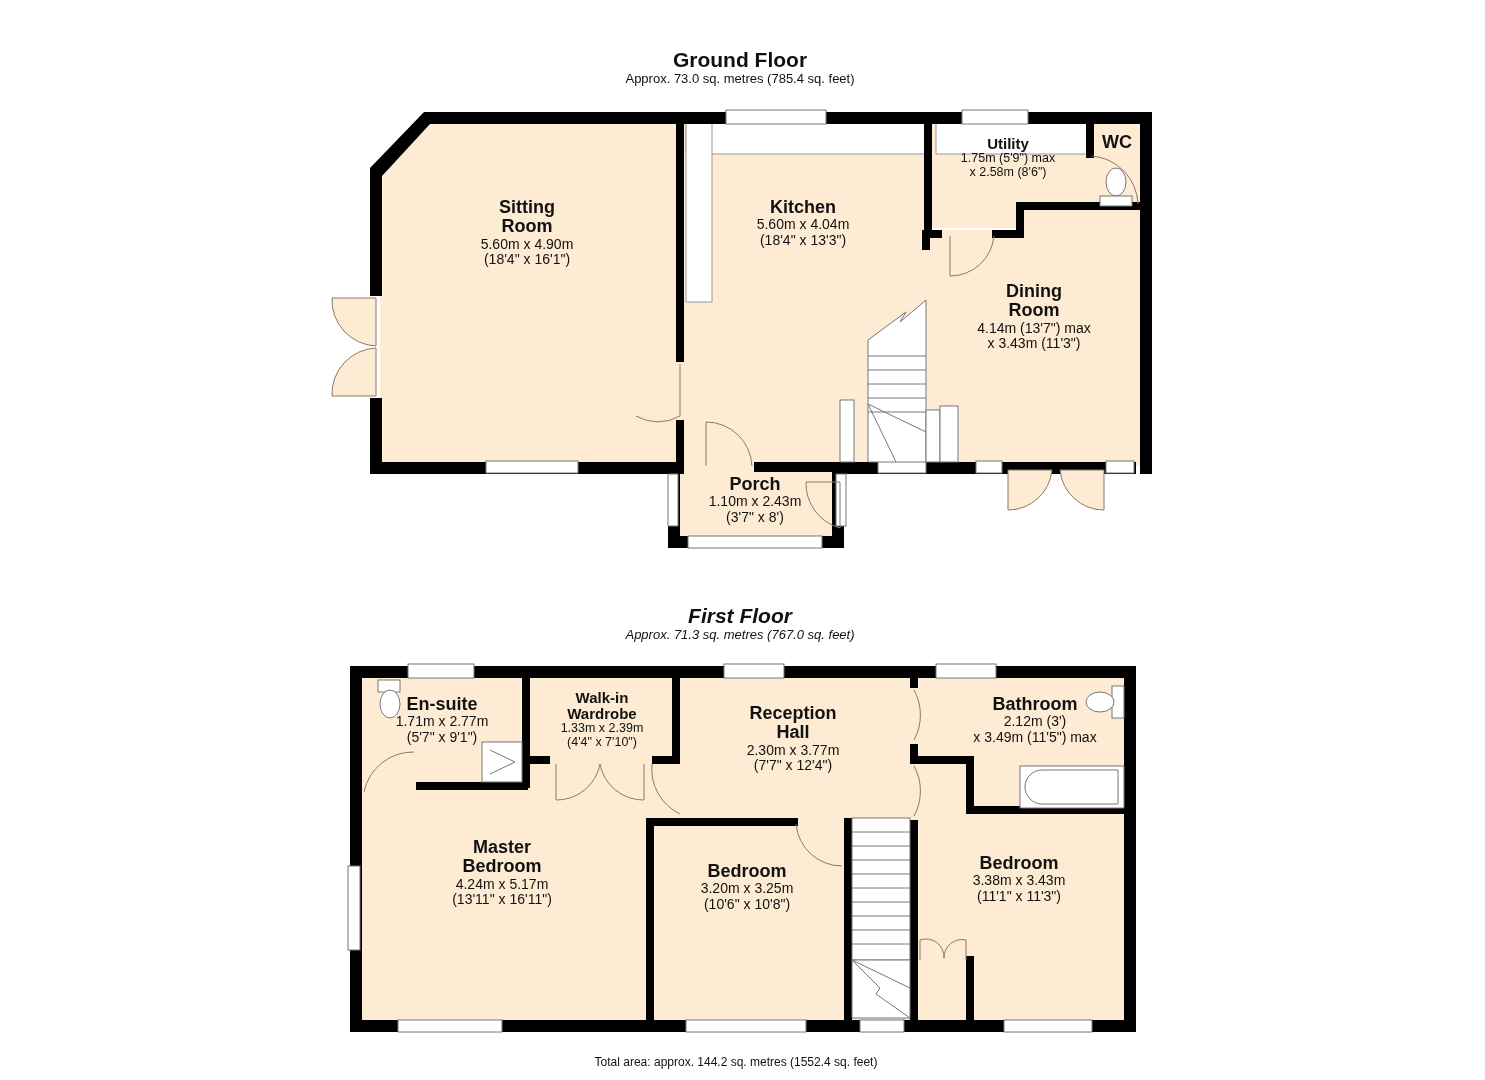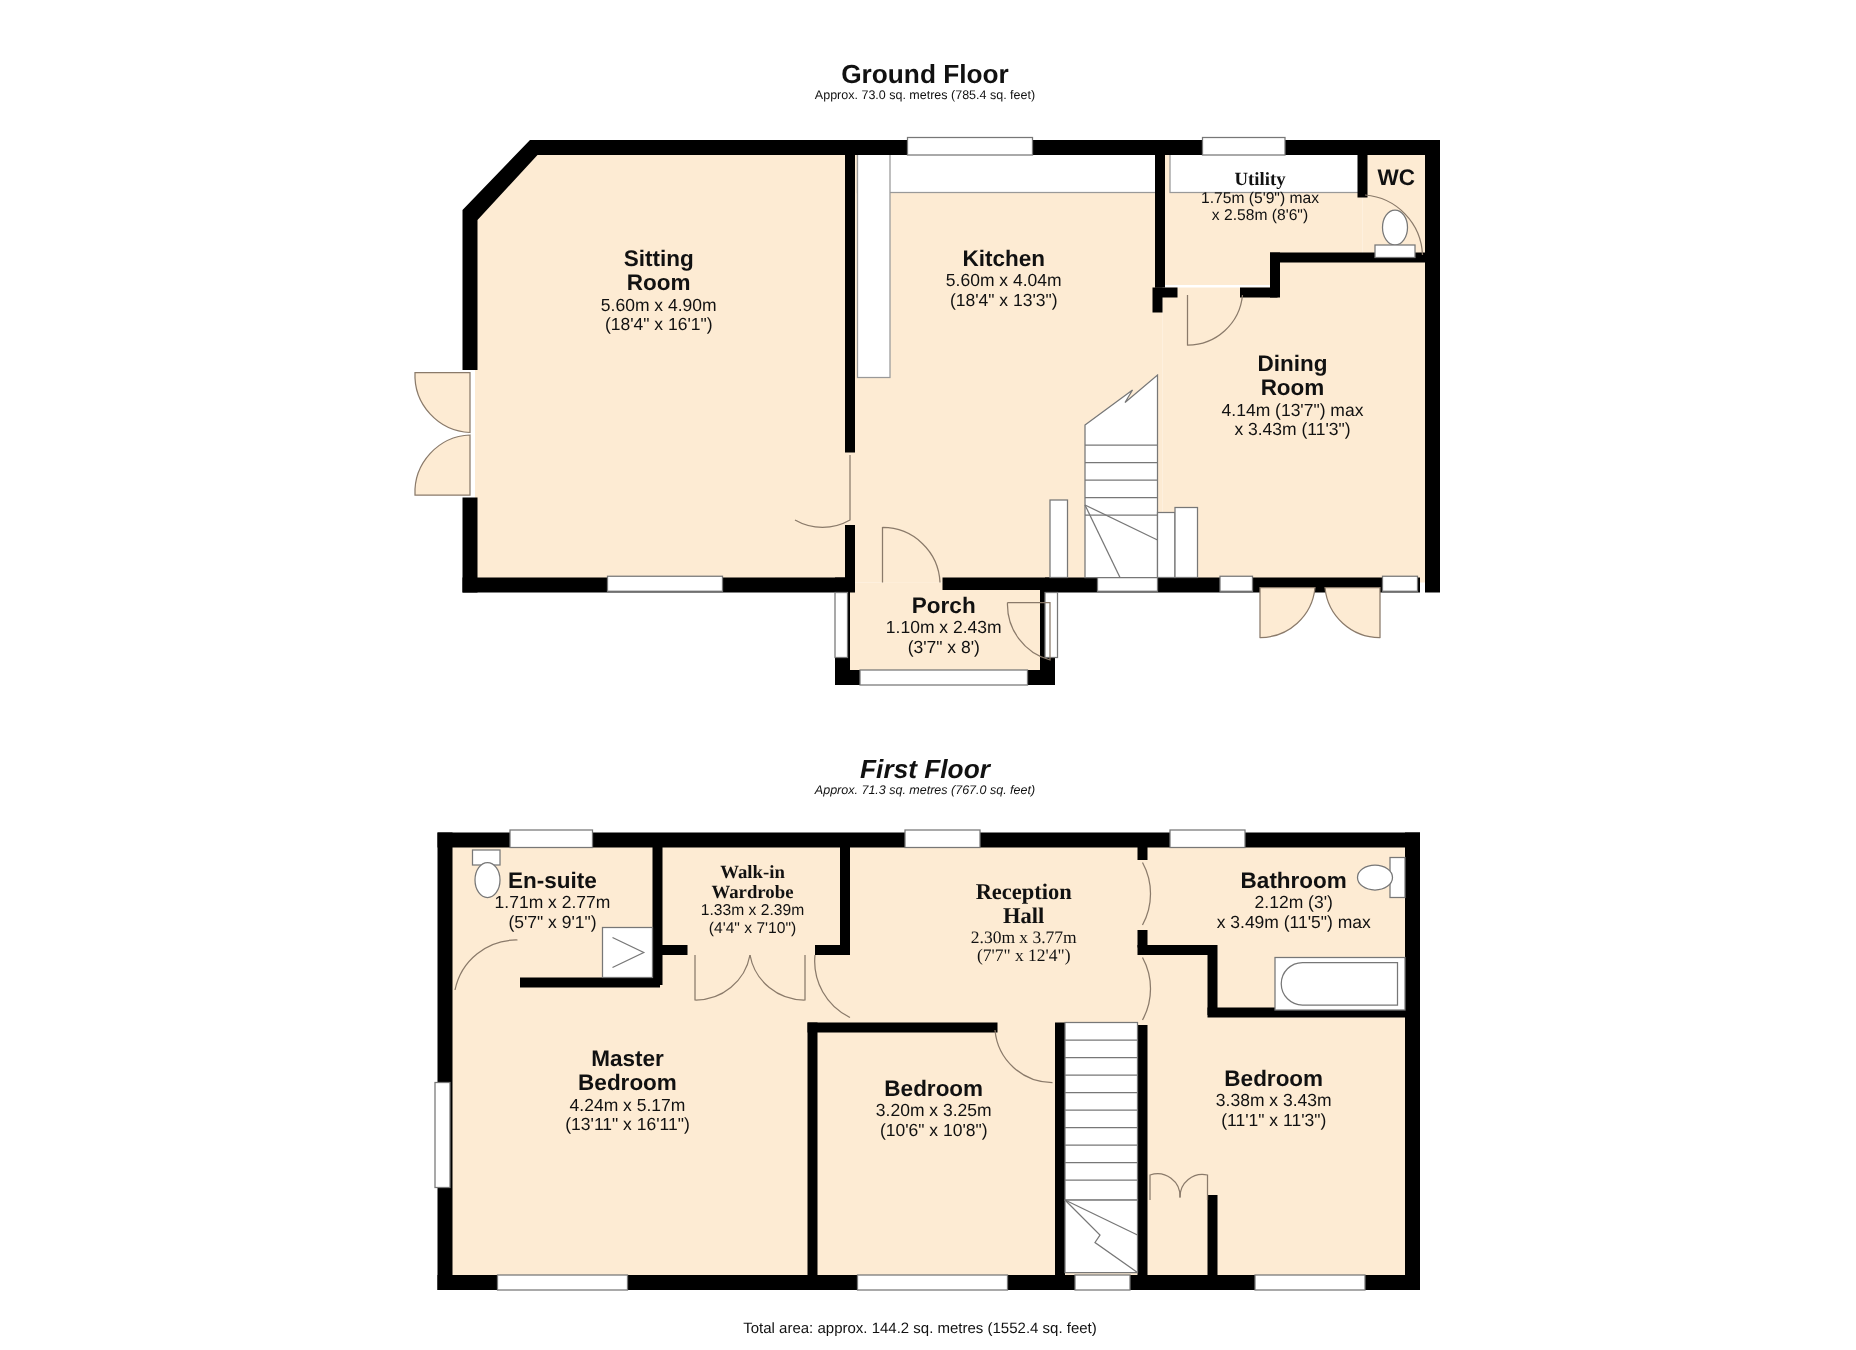--- a/index.html
+++ b/index.html
@@ -2,25 +2,25 @@
 <html><head>
 <meta charset="utf-8">
 <style>
   html, body { margin: 0; padding: 0; background: #ffffff; }
   body { width: 1485px; height: 1080px; position: relative; overflow: hidden;
          font-family: "Liberation Sans", sans-serif; color: #111; }
   svg { position: absolute; left: 0; top: 0; }
   .label { position: absolute; text-align: center; line-height: 1.08; color: #111; transform: translateX(-50%); white-space: nowrap; }
   .label .name { font-weight: bold; font-size: 18px; display: block; }
   .label .dim { font-size: 14px; display: block; }
-  .label.small .name { font-size: 15px; font-family: Liberation Serif, serif; }
+  .label.small .name { font-size: 15px; }
   .label.small .dim { font-size: 12.5px; }
   .floor-title { position: absolute; text-align: center; transform: translateX(-50%); white-space: nowrap; }
   .floor-title .t { font-size: 21px; font-weight: bold; display: block; line-height: 1.1; }
-  .floor-title .a { font-size: 10px; display: block; }
+  .floor-title .a { font-size: 13px; display: block; }
   .total { position: absolute; left: 736px; top: 1055px; transform: translateX(-50%); font-size: 12px; white-space: nowrap; }
 </style>
 </head>
 <body>
 
 <svg width="1485" height="1080" viewBox="0 0 1485 1080">
 
   <g>
 
     <polygon points="380,172 428,118 680,118 680,466 380,466" fill="#FDEBD3"></polygon>
@@ -226,21 +226,21 @@
   <span class="name">En-suite</span>
   <span class="dim">1.71m x 2.77m</span>
   <span class="dim">(5'7" x 9'1")</span>
 </div>
 <div class="label small" style="left:602px; top:690px;">
   <span class="name">Walk-in</span>
   <span class="name">Wardrobe</span>
   <span class="dim">1.33m x 2.39m</span>
   <span class="dim">(4'4" x 7'10")</span>
 </div>
-<div class="label" style="left:819px; top:704px;font-family:Liberation Serif, serif;">
+<div class="label" style="left:793px; top:704px;">
   <span class="name">Reception</span>
   <span class="name">Hall</span>
   <span class="dim">2.30m x 3.77m</span>
   <span class="dim">(7'7" x 12'4")</span>
 </div>
 <div class="label" style="left:1035px; top:695px;">
   <span class="name">Bathroom</span>
   <span class="dim">2.12m (3')</span>
   <span class="dim">x 3.49m (11'5") max</span>
 </div>

